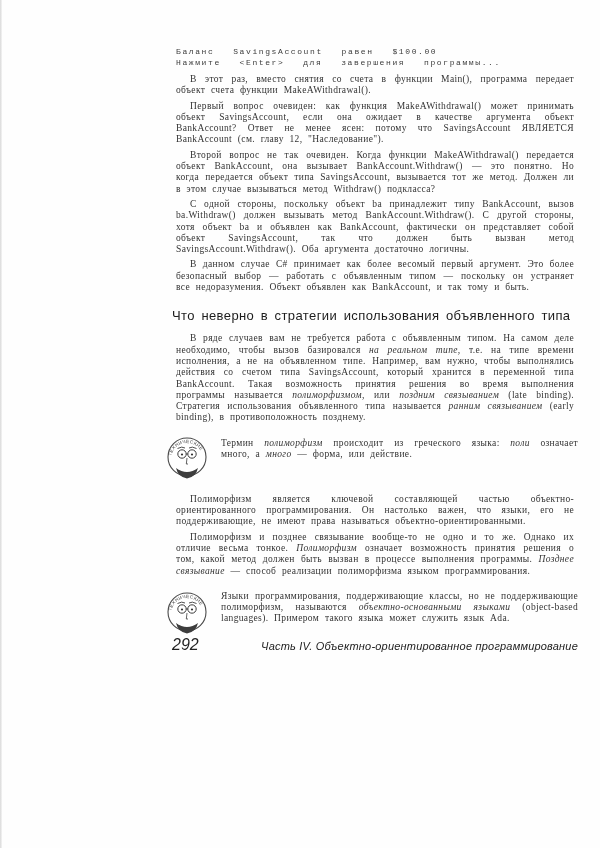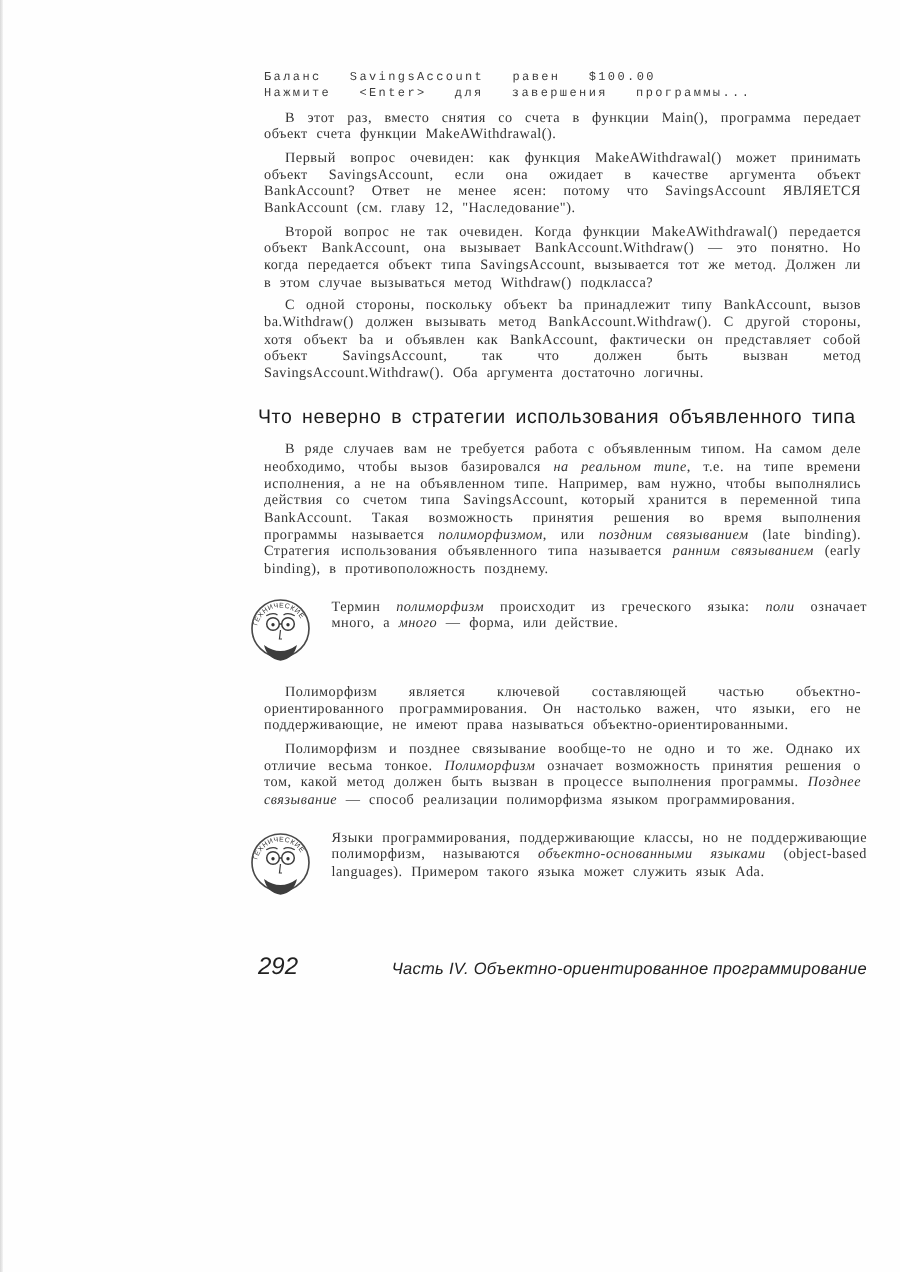--- a/index.html
+++ b/index.html
@@ -71,20 +71,21 @@
   </div>
 
   <p class="para"><span>В этот раз, вместо снятия со счета в функции Main(), программа передает объект счета функции MakeAWithdrawal().</span></p>
 
   <p class="para"><span>Первый вопрос очевиден: как функция MakeAWithdrawal() может принимать объект SavingsAccount, если она ожидает в качестве аргумента объект BankAccount? Ответ не менее ясен: потому что SavingsAccount ЯВЛЯЕТСЯ BankAccount (см. главу 12, "Наследование").</span></p>
 
   <p class="para"><span>Второй вопрос не так очевиден. Когда функции MakeAWithdrawal() передается объект BankAccount, она вызывает BankAccount.Withdraw() — это понятно. Но когда передается объект типа SavingsAccount, вызывается тот же метод. Должен ли в этом случае вызываться метод Withdraw() подкласса?</span></p>
 
   <p class="para"><span>С одной стороны, поскольку объект ba принадлежит типу BankAccount, вызов ba.Withdraw() должен вызывать метод BankAccount.Withdraw(). С другой стороны, хотя объект ba и объявлен как BankAccount, фактически он представляет собой объект SavingsAccount, так что должен быть вызван метод SavingsAccount.Withdraw(). Оба аргумента достаточно логичны.</span></p>
 
+  <p class="para"><span>В данном случае C# принимает как более весомый первый аргумент. Это более безопасный выбор — работать с объявленным типом — поскольку он устраняет все недоразумения. Объект объявлен как BankAccount, и так тому и быть.</span></p>
 
   <h2 class="section-heading">Что неверно в стратегии использования объявленного типа</h2>
 
   <p class="para"><span>В ряде случаев вам не требуется работа с объявленным типом. На самом деле необходимо, чтобы вызов базировался </span><span class="it">на реальном типе</span><span>, т.е. на типе времени исполнения, а не на объявленном типе. Например, вам нужно, чтобы выполнялись действия со счетом типа SavingsAccount, который хранится в переменной типа BankAccount. Такая возможность принятия решения во время выполнения программы называется </span><span class="it">полиморфизмом</span><span>, или </span><span class="it">поздним связыванием</span><span> (late binding). Стратегия использования объявленного типа называется </span><span class="it">ранним связыванием</span><span> (early binding), в противоположность позднему.</span></p>
 
   <div class="note">
     <div class="note-icon-wrap">
       <svg width="48" height="50" viewBox="0 0 48 50">
         <circle cx="24" cy="24" r="19" fill="#fff" stroke="#4a4a4a" stroke-width="1.1"></circle>
         <defs>

